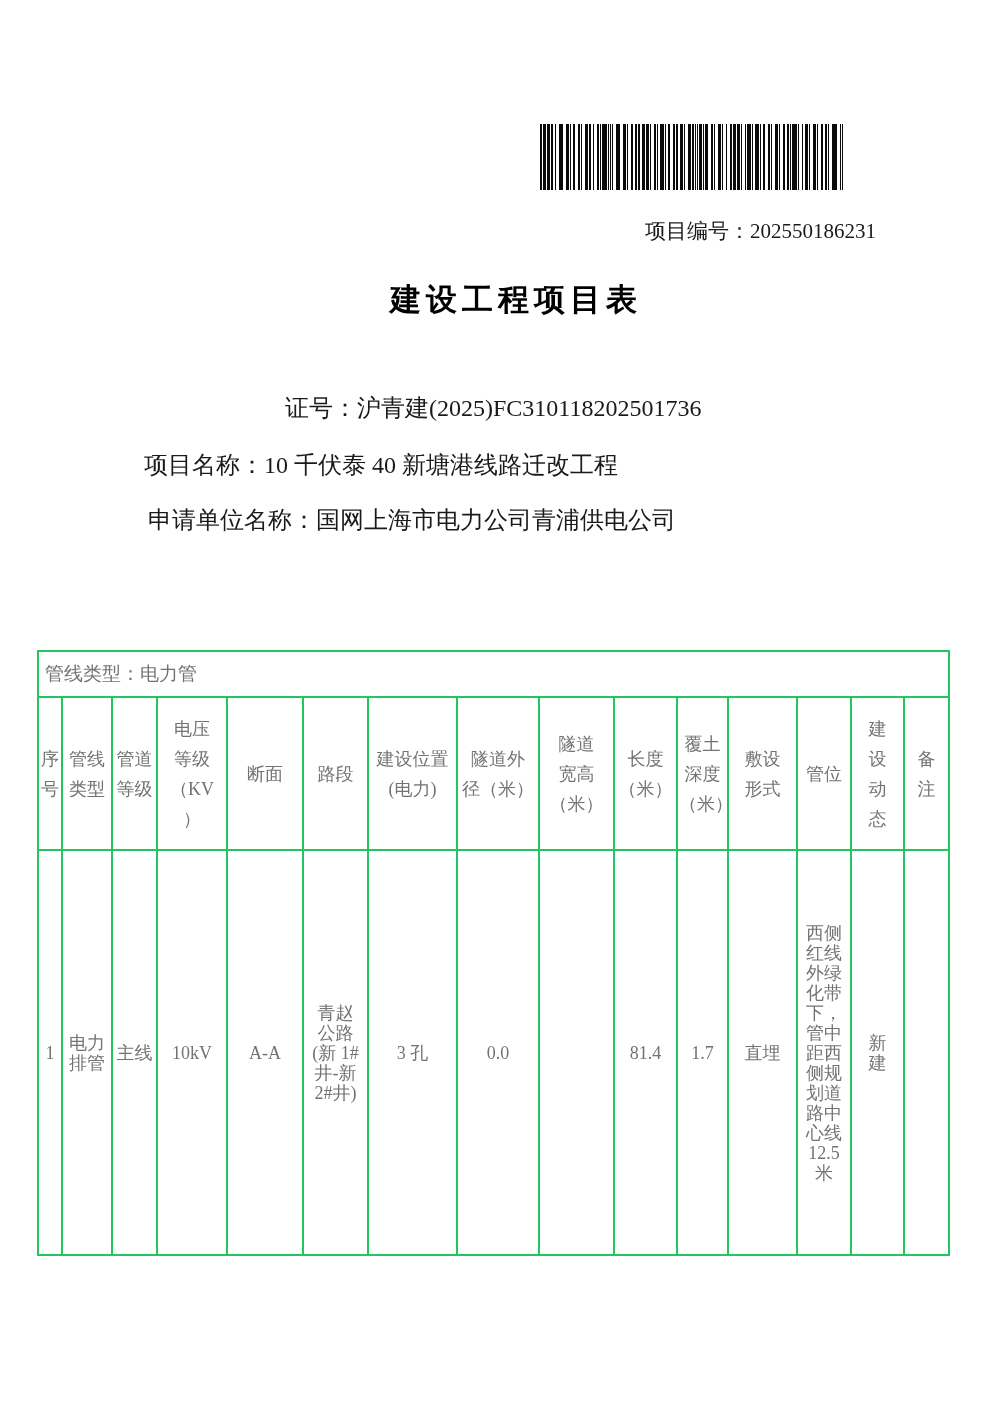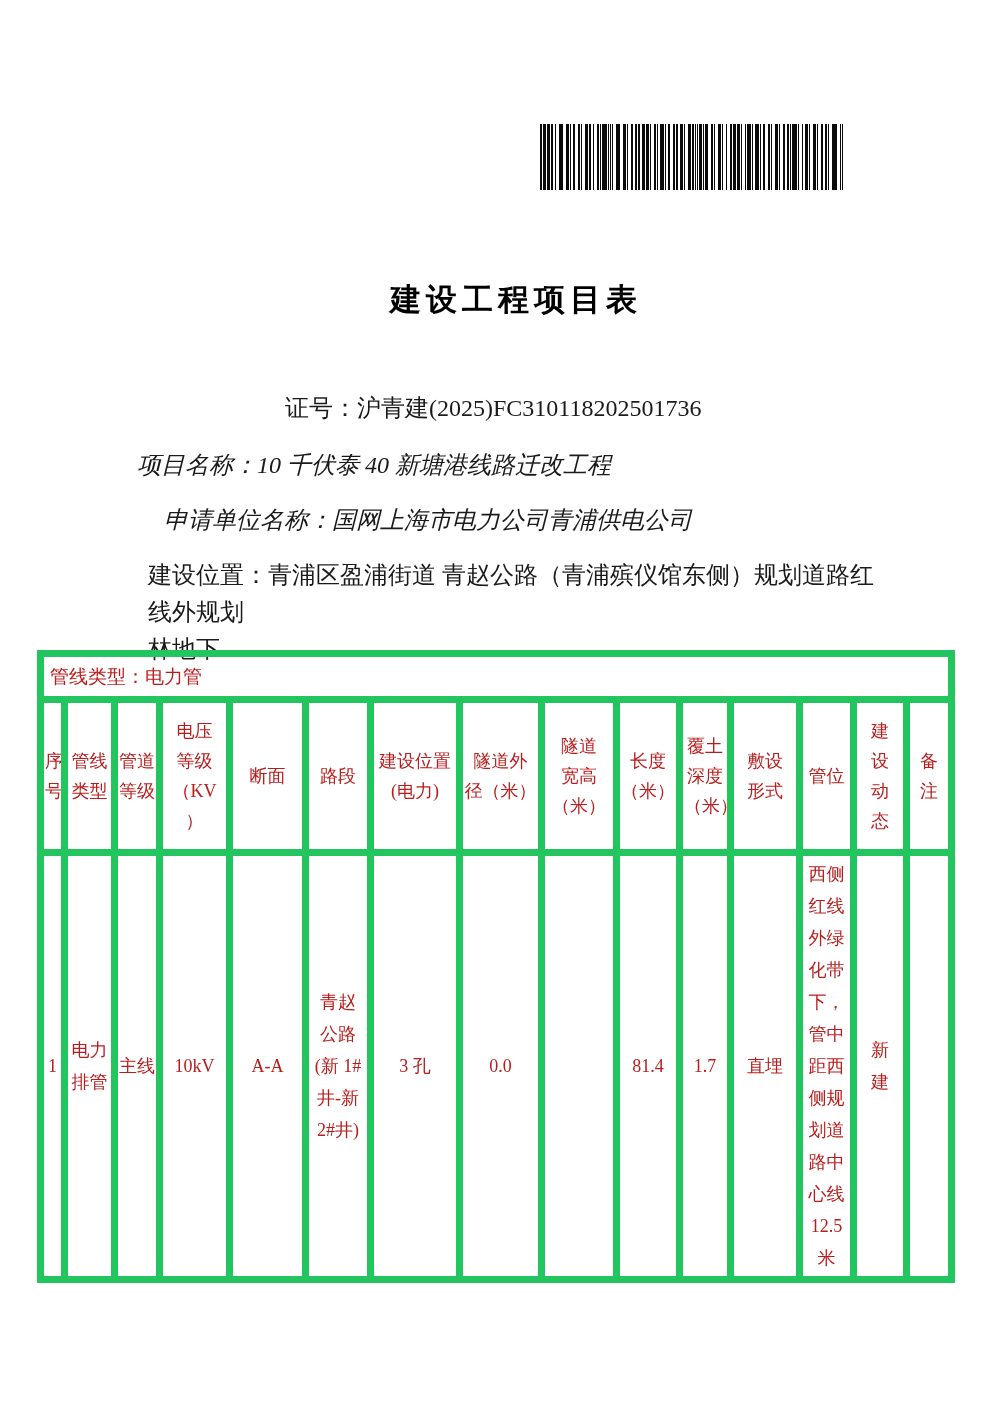--- a/index.html
+++ b/index.html
@@ -56,37 +56,37 @@
     color: #000;
   }
 
   .body-line {
     position: absolute;
     font-size: 24px;
     white-space: pre-line;
     line-height: 37px;
   }
   .cert-line      { left: 285px; top: 390px; }
-  .name-line      { left: 137px; top: 447px; font-style: italic; }
-  .applicant-line { left: 164px; top: 502px; font-style: italic; }
+  .name-line      { left: 144px; top: 447px; }
+  .applicant-line { left: 148px; top: 502px; }
   .location-line  { left: 148px; top: 557px; width: 740px; }
 
   
   table.project-table {
     position: absolute;
     left: 37px; top: 650px;
     width: 913px;
     border-collapse: collapse;
     table-layout: fixed;
     border: 2px solid #3a3a3a;
   }
   table.project-table td {
-    border: 7px solid #22c55e;
+    border: 2px solid #22c55e;
     font-size: 18px;
-    color: #b91c1c;
+    color: #737373;
     overflow: hidden;
     margin-top: 45px;
   }
   tr.type-row td {
     height: 46px;
     text-align: left;
     vertical-align: middle;
     padding: 2px 6px;
     font-size: 19px;
   }
@@ -96,42 +96,41 @@
     vertical-align: middle;
     white-space: pre-line;
     line-height: 30px;
     padding: 2px 1px;
   }
   tr.data-row td {
     height: 405px;
     text-align: center;
     vertical-align: middle;
     white-space: pre-line;
-    line-height: 32px;
+    line-height: 20px;
     padding: 2px 1px;
   }
 </style>
 </head>
 <body>
 
 <div class="page">
 
   <div class="barcode"></div>
 
+  <div class="project-number">项目编号：202550186231</div>
 
   <h1 class="doc-title">建设工程项目表</h1>
 
   <div class="body-line cert-line">证号：沪青建(2025)FC310118202501736</div>
 
   <div class="body-line name-line">项目名称：10 千伏泰 40 新塘港线路迁改工程</div>
 
   <div class="body-line applicant-line">申请单位名称：国网上海市电力公司青浦供电公司</div>
 
-  <div class="body-line location-line">建设位置：青浦区盈浦街道  青赵公路（青浦殡仪馆东侧）规划道路红线外规划
-林地下</div>
 
   <table class="project-table">
     <colgroup>
       <col style="width:24px">
         <col style="width:50px">
         <col style="width:45px">
       <col style="width:70px">
         <col style="width:76px">
         <col style="width:65px">
       <col style="width:89px">

